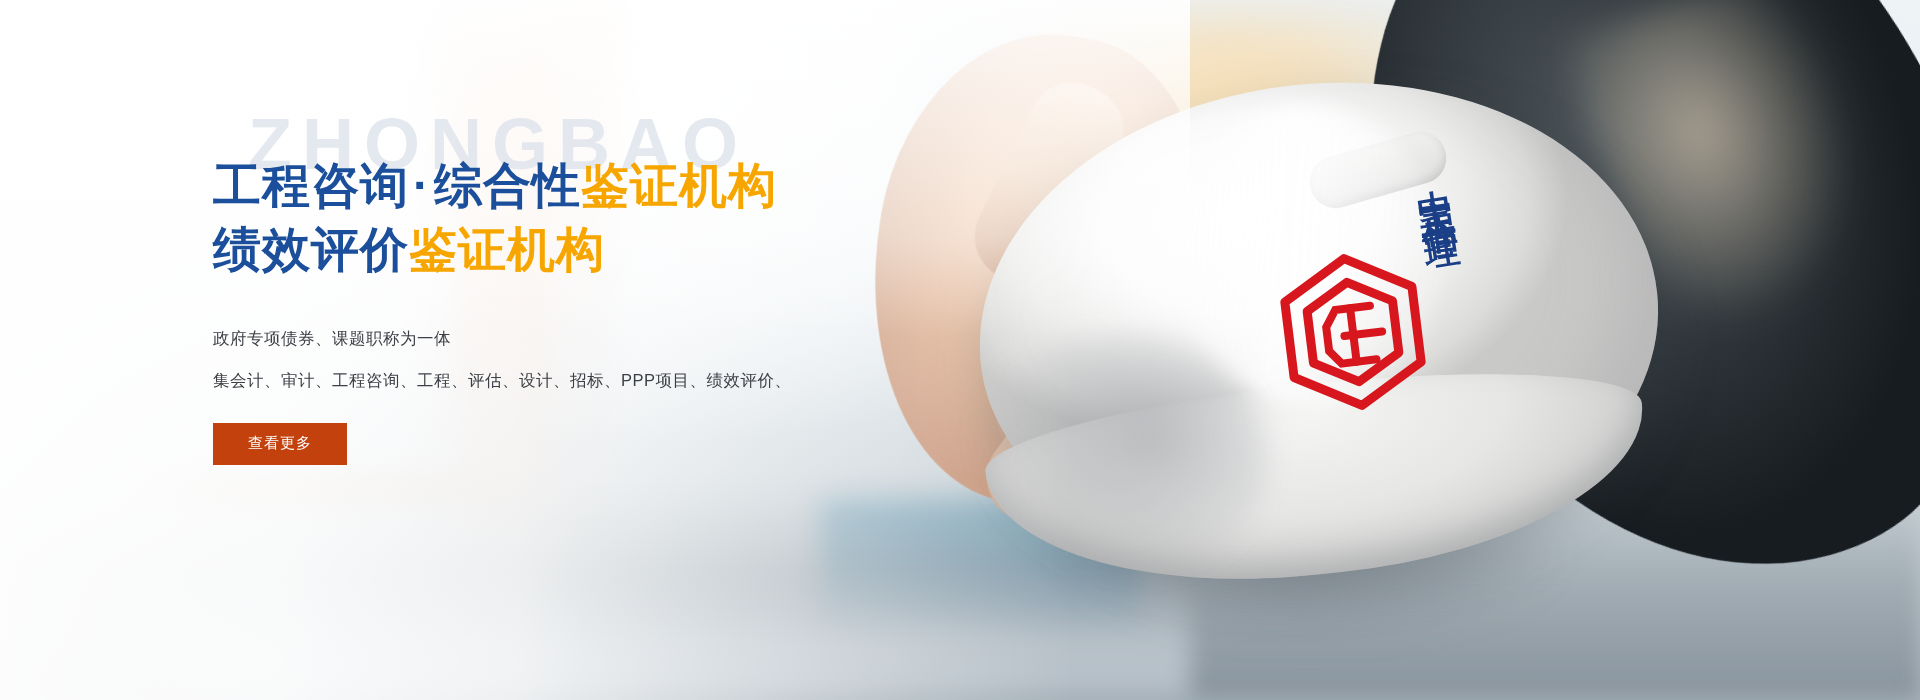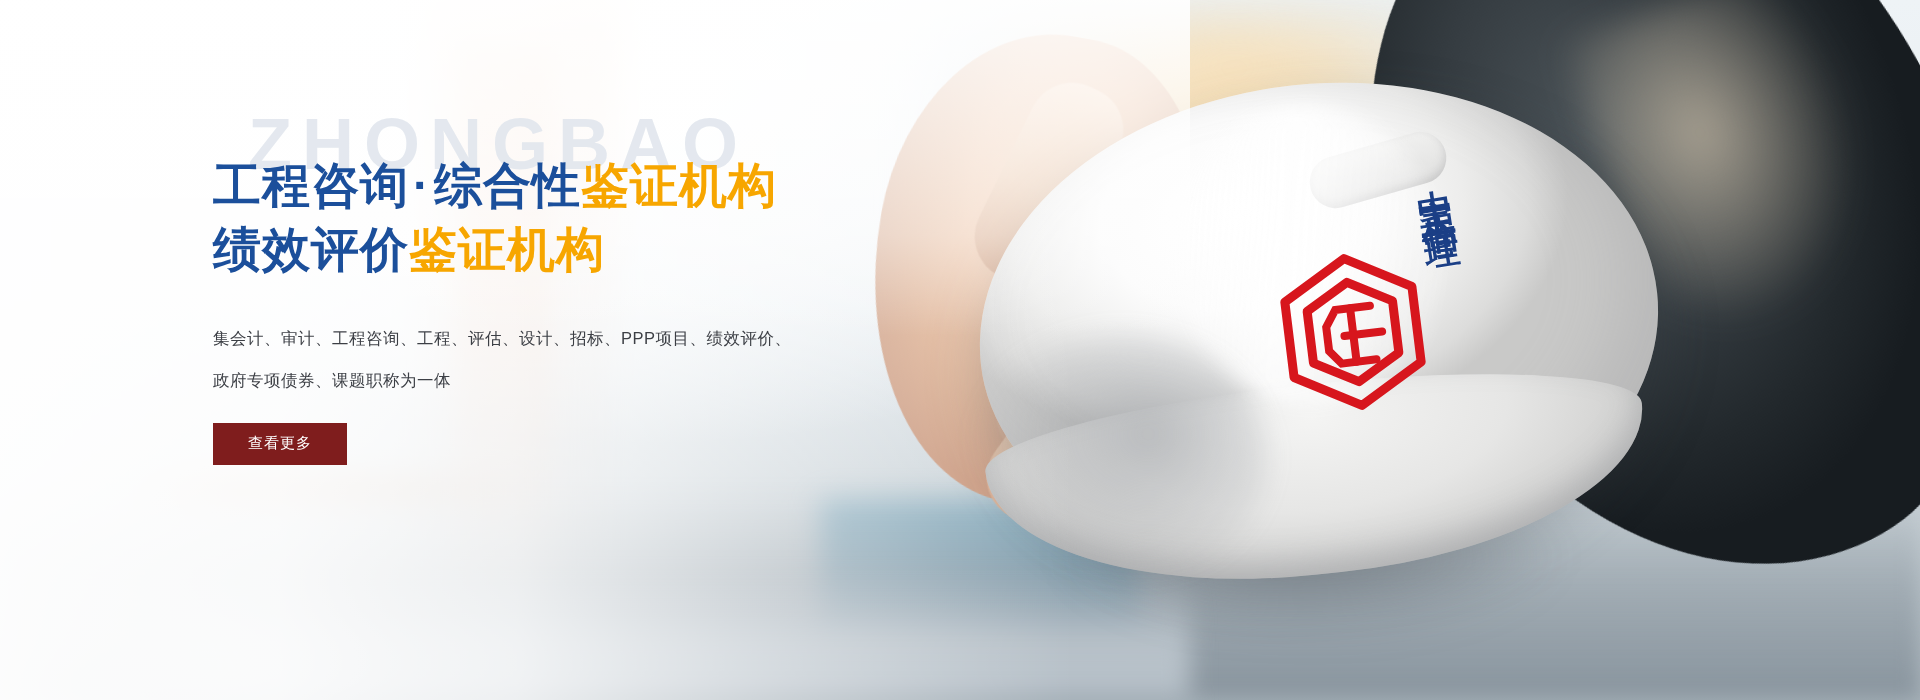--- a/index.html
+++ b/index.html
@@ -122,21 +122,21 @@
     white-space:nowrap;
   }
 
   .cta{
     display:inline-flex;
     align-items:center;
     justify-content:center;
     margin-top:22px;
     width:134px;
     height:42px;
-    background:#7f1d1d;
+    background:#c2410c;
     color:#ffffff;
     font-size:15px;
     letter-spacing:1px;
     border:none;
     cursor:pointer;
     font-family:inherit;
   }
 
   
   .photo{position:absolute;right:0;top:0;width:1120px;height:700px;}
@@ -327,20 +327,20 @@
 
     <div class="headline">
       <span class="hl-blue">工程咨询</span><span class="hl-dot">·</span><span class="hl-blue">综合性</span><span class="hl-orange">鉴证机构</span>
     </div>
 
     <div class="headline">
       <span class="hl-blue">绩效评价</span><span class="hl-orange">鉴证机构</span>
     </div>
 
     <div class="para">
+      <div>政府专项债券、课题职称为一体</div>
       <div>集会计、审计、工程咨询、工程、评估、设计、招标、PPP项目、绩效评价、</div>
-      <div>政府专项债券、课题职称为一体</div>
     </div>
 
     <button class="cta">查看更多</button>
   </div>
 
 </div>
 
 </body></html>

